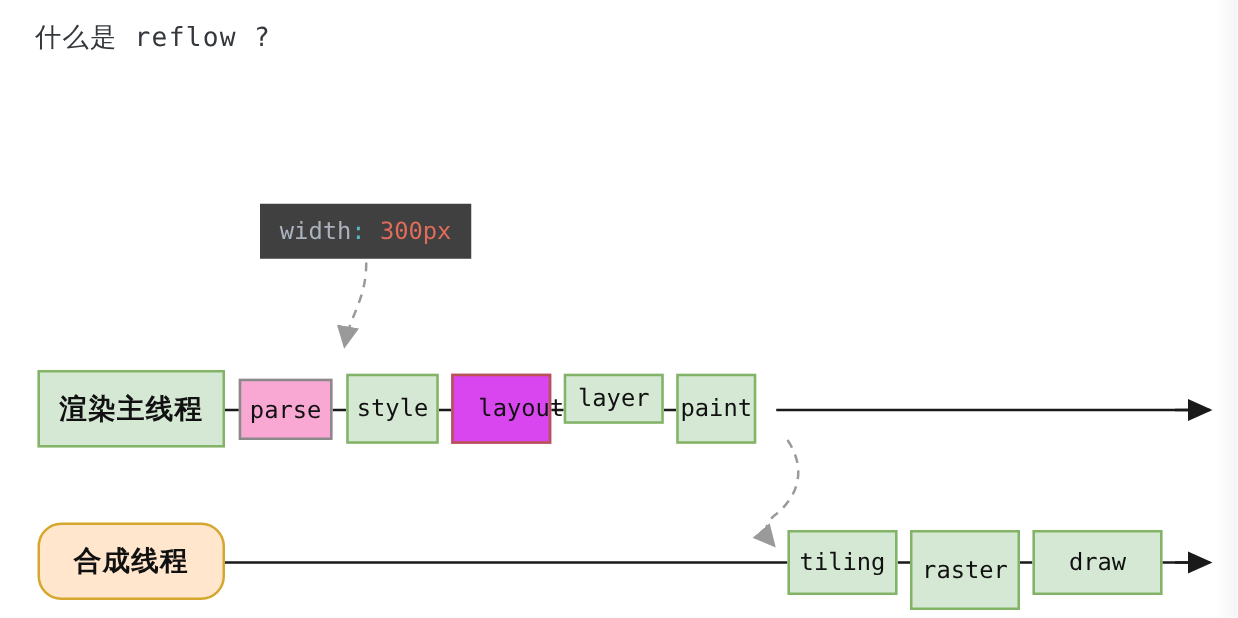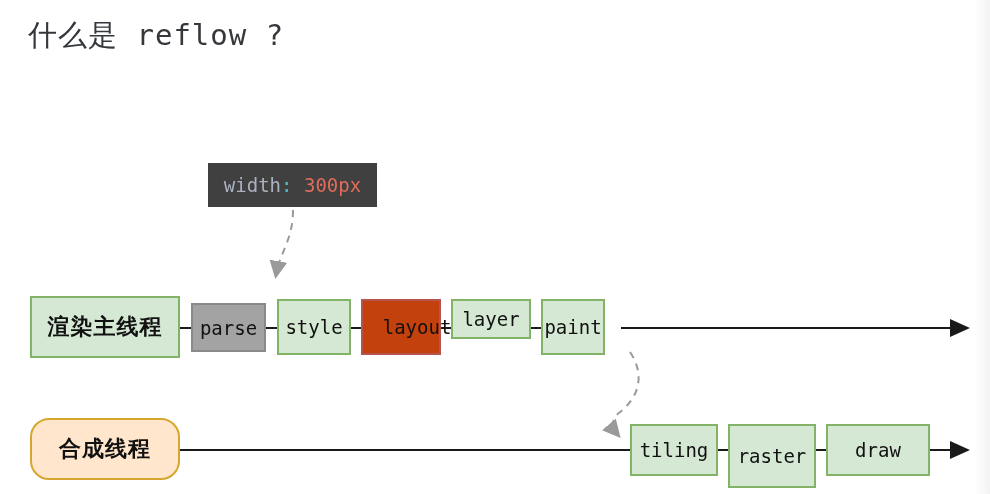--- a/index.html
+++ b/index.html
@@ -24,21 +24,21 @@
     width: 16px;
     height: 494px;
     background: linear-gradient(to right, #ffffff 0%, #fafafa 40%, #f4f4f4 100%);
   }
 
   #page-title {
     position: absolute;
     left: 28px;
     top: 16px;
     font-family: "DejaVu Sans Mono", "Liberation Mono", monospace;
-    font-size: 29px;
+    font-size: 21px;
     letter-spacing: 1px;
     color: #34373b;
     white-space: nowrap;
   }
 
   
   #code-box {
     position: absolute;
     left: 208px;
     top: 163px;
@@ -64,23 +64,23 @@
     align-items: center;
     justify-content: center;
     font-family: "DejaVu Sans Mono", "Liberation Mono", monospace;
     font-size: 19px;
     color: #111111;
     border-width: 2px;
     border-style: solid;
     white-space: nowrap;
   }
   .node.green  { background: #d5e8d4; border-color: #82b366; }
-  .node.red    { background: #c2410c; border-color: #b85450; padding-left: 32px; }
+  .node.red    { background: #d946ef; border-color: #b85450; padding-left: 32px; }
   .node.orange { background: #ffe6cc; border-color: #d6a72e; border-radius: 19px; }
-  .node.plain  { background: #a3a3a3; border-color: #8a8a8a; }
+  .node.plain  { background: #f9a8d4; border-color: #8a8a8a; }
   .node.cjk {
     font-family: "DejaVu Sans", "Liberation Sans", sans-serif;
     font-size: 22px;
     font-weight: 600;
     letter-spacing: 1px;
   }
 
   
   .hline {
     position: absolute;

